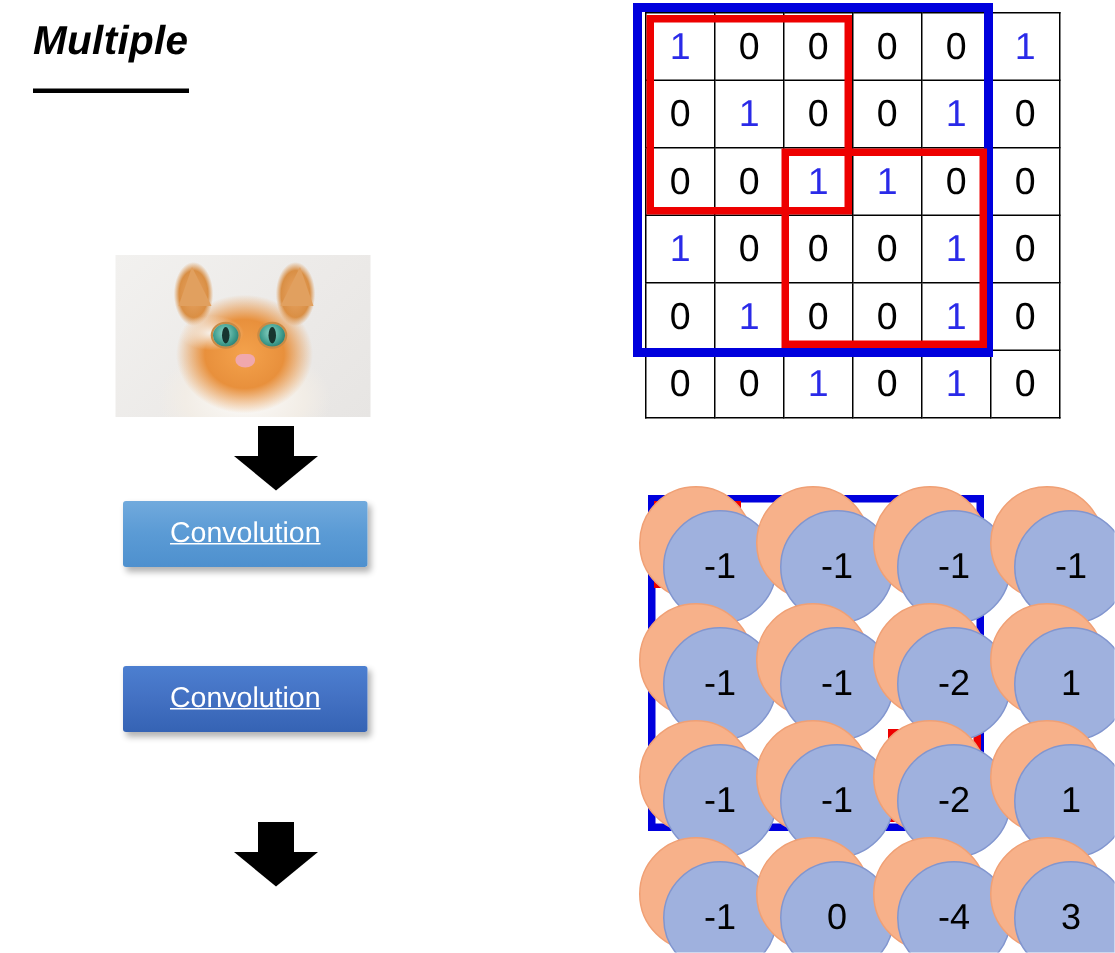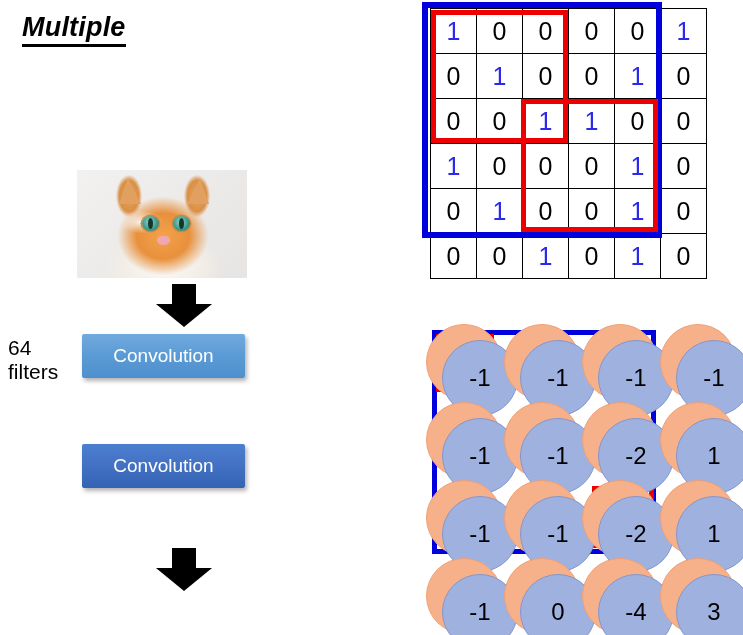--- a/index.html
+++ b/index.html
@@ -5,21 +5,21 @@
   html,body{margin:0;padding:0;}
   body{
     width:743px;height:635px;background:#ffffff;position:relative;overflow:hidden;
     font-family:"Liberation Sans", sans-serif;
   }
   
   #title{position:absolute;left:22px;top:14px;width:350px;}
   .title-line{
     font-size:27px;font-weight:bold;font-style:italic;color:#000;
     letter-spacing:.2px;line-height:1.0;display:inline-block;
-    border-bottom:3px solid #000;padding-bottom:3px;margin-bottom:9px;
+    border-bottom:3px solid #000;padding-bottom:18px;margin-bottom:9px;
   }
   
   #pipeline{position:absolute;left:0;top:160px;width:330px;height:470px;}
   #cat-image{
     position:absolute;left:77px;top:10px;width:170px;height:108px;
     background:
       radial-gradient(ellipse 30px 16px at 64px 52px, #f7f3ee 0%, rgba(247,243,238,0) 72%),
       radial-gradient(ellipse 60px 52px at 86px 66px, #f4a24c 0%, #e8903c 44%, rgba(232,144,60,0) 76%),
       radial-gradient(ellipse 72px 46px at 86px 96px, #fbfaf8 0%, #f2ede6 55%, rgba(242,237,230,0) 80%),
       radial-gradient(ellipse 16px 26px at 52px 26px, #e9a565 0%, #d98f45 60%, rgba(217,143,69,0) 82%),
@@ -53,20 +53,21 @@
     border-left:28px solid transparent;border-right:28px solid transparent;
     border-top:23px solid #000;
   }
   #arrow1{left:156px;top:124px;}
   #arrow2{left:156px;top:388px;}
 
   .conv-box{
     position:absolute;left:82px;width:163px;height:44px;border-radius:2px;
     color:#ffffff;font-size:19px;display:flex;align-items:center;justify-content:center;
     box-shadow:2px 3px 4px rgba(0,0,0,.30);
+    text-decoration:underline;
   }
   #conv1{top:174px;background:linear-gradient(180deg,#71aadd 0%,#5b9bd5 48%,#4e90ce 100%);}
   #conv2{top:284px;background:linear-gradient(180deg,#4c7fd0 0%,#4472c4 45%,#3563b4 100%);}
 
   #filters-label{
     position:absolute;left:8px;top:176px;width:76px;text-align:left;
     font-size:21px;color:#000;line-height:1.12;
   }
 
   
@@ -114,24 +115,20 @@
     <div class="cat-eye left"></div>
     <div class="cat-eye right"></div>
     <div class="cat-nose"></div>
   </div>
 
   <div class="arrow" id="arrow1">
     <div class="stem"></div>
     <div class="head"></div>
   </div>
 
-  <div id="filters-label">
-    <div>64</div>
-    <div>filters</div>
-  </div>
 
   <div class="conv-box" id="conv1">
     <span>Convolution</span>
   </div>
 
   <div class="arrow" id="arrow2">
     <div class="stem"></div>
     <div class="head"></div>
   </div>
 

